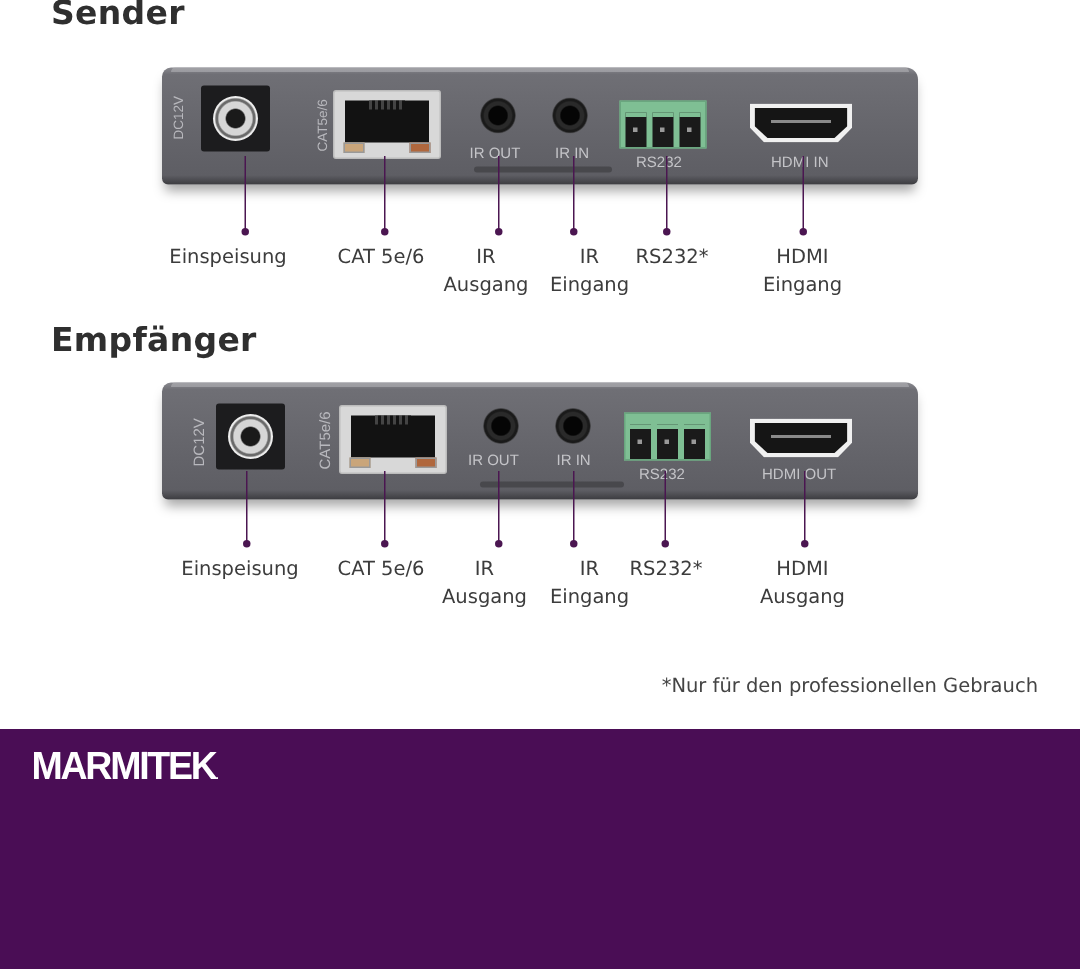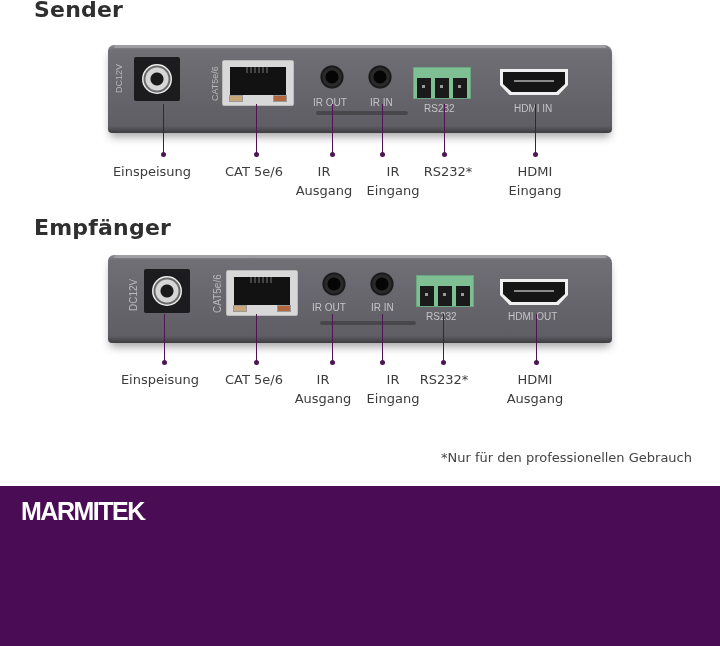--- a/index.html
+++ b/index.html
@@ -1,18 +1,18 @@
 <!DOCTYPE html>
 <html><head>
 <meta charset="utf-8">
 <style>
   html,body{margin:0;padding:0;}
   body{width:720px;height:646px;background:#ffffff;position:relative;overflow:hidden;font-family:"DejaVu Sans",sans-serif;color:#3a3a3a;}
   .section-title{position:absolute;left:34px;font-family:"DejaVu Sans",sans-serif;font-weight:bold;font-size:22px;color:#2f2f2f;letter-spacing:0.2px;}
-  .device{position:absolute;left:108px;width:504px;height:88px;border-radius:6px 8px 4px 4px;
+  .device{position:absolute;left:108px;width:504px;height:78px;border-radius:6px 8px 4px 4px;
     background:linear-gradient(180deg,#8a8a90 0%,#6f6f75 6%,#66666c 50%,#5e5e64 92%,#3c3c40 100%);
     box-shadow:0 6px 8px -2px rgba(0,0,0,0.35);}
   .device:before{content:"";position:absolute;left:6px;right:6px;top:0;height:3px;background:#a9a9ae;border-radius:4px 4px 0 0;opacity:0.7;}
   .device .ledge{position:absolute;height:4px;background:#48484c;border-radius:2px;}
   .vlabel{position:absolute;font-family:"Liberation Sans",sans-serif;font-size:9px;color:#b8b8bd;transform:rotate(-90deg);transform-origin:left top;white-space:nowrap;}
   .plabel{position:absolute;font-family:"Liberation Sans",sans-serif;font-size:10px;color:#c4c4c8;white-space:nowrap;}
   .dcjack{position:absolute;width:46px;height:44px;background:#1c1c1e;border-radius:2px;}
   .dcjack .ring{position:absolute;left:8px;top:7px;width:30px;height:30px;border-radius:50%;background:radial-gradient(circle at 50% 50%,#1a1a1a 0 6px,#d6d6d6 7px 11px,#6a6a6a 12px 13px,#ededed 14px 15px);}
   .rj45{position:absolute;width:70px;height:44px;background:#d8d8d8;border:1px solid #bcbcbc;border-radius:2px;}
   .rj45 .hole{position:absolute;left:7px;top:6px;width:56px;height:28px;background:#121212;}

